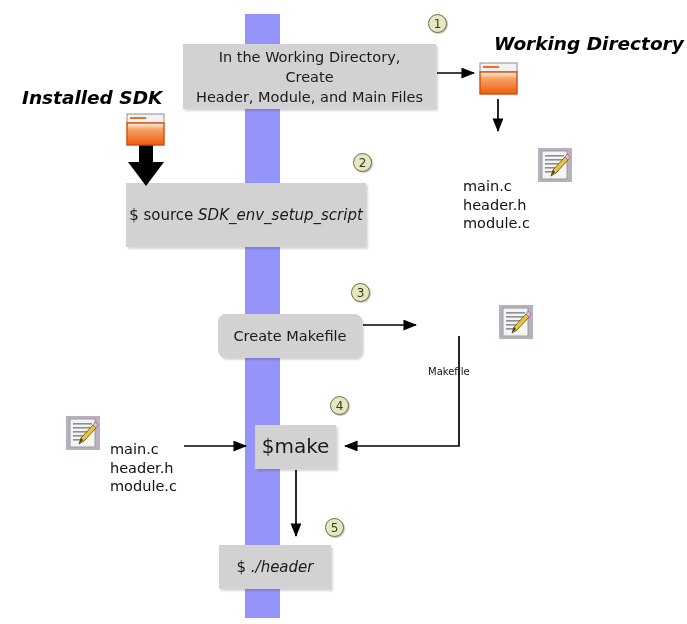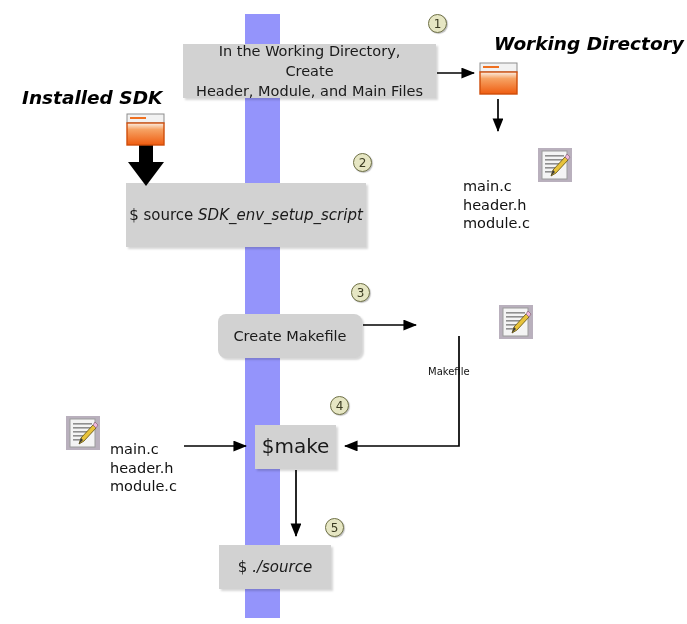--- a/index.html
+++ b/index.html
@@ -45,21 +45,21 @@
     text-align: center;
     color: #1a1a1a;
     z-index: 4;
     line-height: 1.38;
     box-sizing: border-box;
   }
   .proc-box .txt { display: block; }
   .proc-box.mono-ital .ital { font-style: italic; }
 
   #box-create-files {
-    left: 183px; top: 44px; width: 253px; height: 54px;
+    left: 183px; top: 44px; width: 253px; height: 65px;
     font-size: 14.5px; padding: 0 12px;
   }
   #box-source-sdk {
     left: 126px; top: 183px; width: 240px; height: 64px;
     font-size: 15px;
   }
   #box-create-makefile {
     left: 218px; top: 314px; width: 144px; height: 44px;
     font-size: 14.5px;
     border-radius: 8px;
@@ -197,21 +197,21 @@
 
   <div class="proc-box" id="box-create-makefile">
     <span class="txt">Create Makefile</span>
   </div>
 
   <div class="proc-box" id="box-make">
     <span class="txt">$make</span>
   </div>
 
   <div class="proc-box mono-ital" id="box-project">
-    <span class="txt"><span>$ </span><span class="ital">./source</span></span>
+    <span class="txt"><span>$ </span><span class="ital">./header</span></span>
   </div>
 
   <div class="step-badge" id="step-1">1</div>
   <div class="step-badge" id="step-2">2</div>
   <div class="step-badge" id="step-3">3</div>
   <div class="step-badge" id="step-4">4</div>
   <div class="step-badge" id="step-5">5</div>
 
   <div class="plain-label" id="files-right">main.c
 header.h

